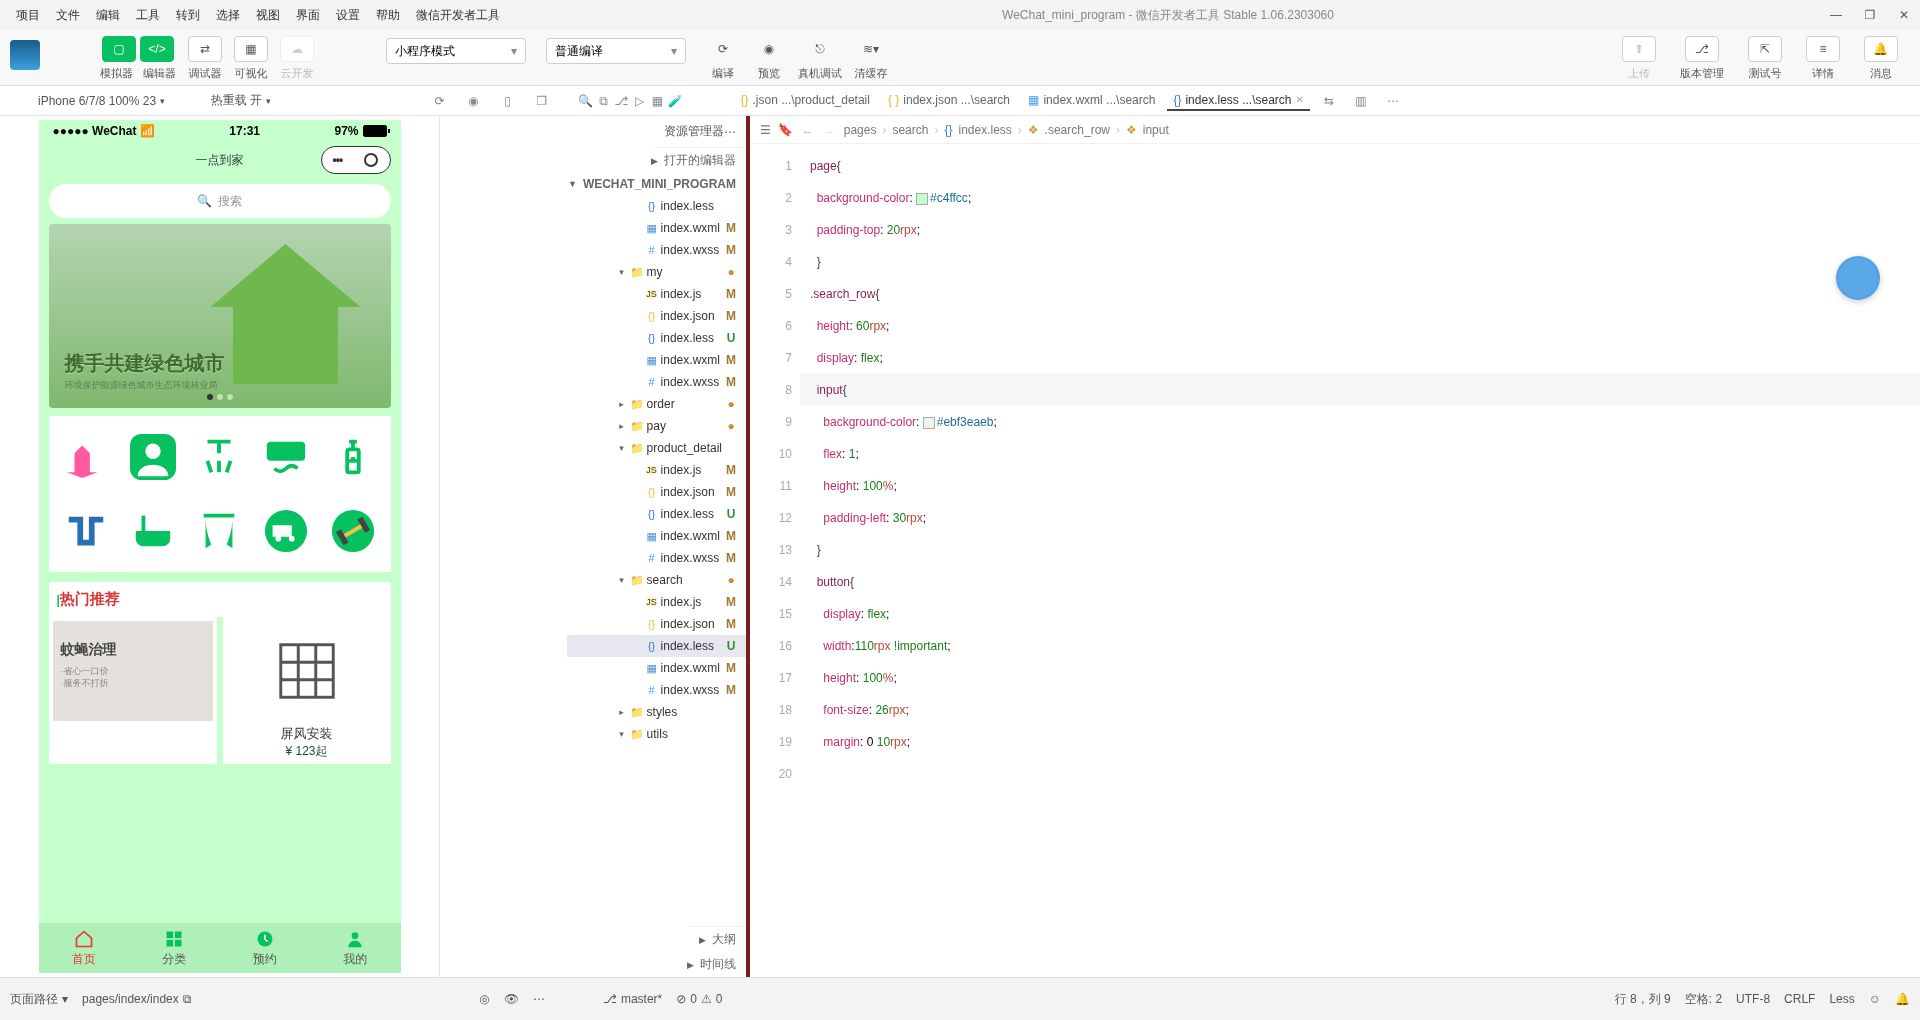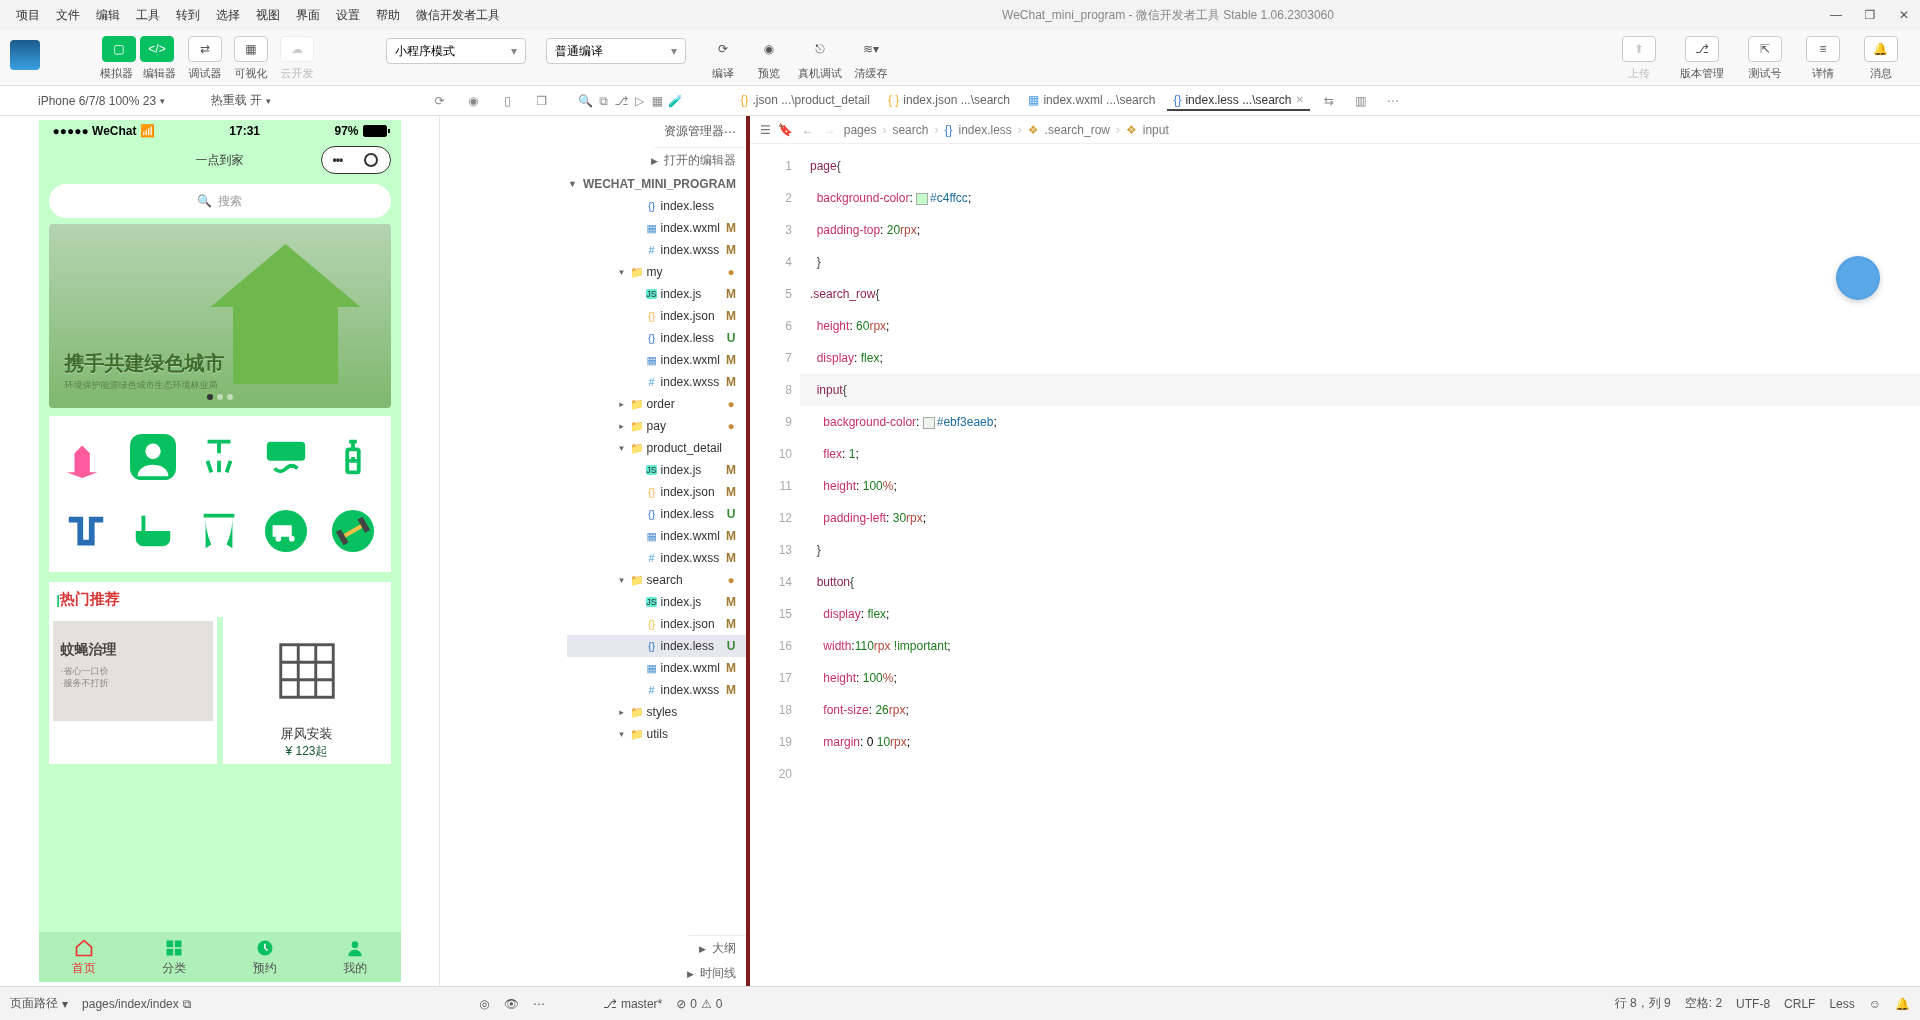--- a/index.html
+++ b/index.html
@@ -74,21 +74,21 @@
 .node.sel{background:#e7e7ef;}
 .node .sp{display:inline-block;}
 .node .tri{width:14px;text-align:center;font-size:9px;color:#666;}
 .node .ic{width:18px;text-align:center;font-size:11px;}
 .node .nm{flex:1;color:#333;}
 .node .st{width:18px;text-align:center;font-weight:bold;}
 .st.M{color:#a07930;}
 .st.U{color:#3a8a3a;}
 .st.dot{color:#c88f3a;}
 .ic-folder{color:#888;}
-.ic-js{background:#5eead4;color:#333;font-size:9px;border-radius:2px;width:14px;height:14px;line-height:14px;}
+.ic-js{background:#fef9c3;color:#333;font-size:9px;border-radius:2px;width:14px;height:14px;line-height:14px;}
 .ic-json{color:#f5c04a;}
 .ic-less{color:#3a7bd5;}
 .ic-wxml{color:#5192d0;}
 .ic-wxss{color:#4a9de8;}
 .outline{border-top:1px solid #eee;}
 .editor{flex:1;display:flex;flex-direction:column;background:#fff;min-width:0;}
 .breadcrumb{height:28px;display:flex;align-items:center;padding:0 10px;gap:8px;color:#777;font-size:12px;border-bottom:1px solid #f0f0f0;}
 .breadcrumb .nav{display:flex;gap:10px;color:#aaa;}
 .breadcrumb .crumb{display:flex;gap:6px;align-items:flex-end;}
 .breadcrumb .sep{color:#ccc;}
@@ -100,21 +100,21 @@
 .lines .ln{height:32px;white-space:pre;padding-left:10px;}
 .lines .ln.hl{background:#f6f6f6;}
 .kw{color:#8a2352;}
 .prop{color:#c62f6b;}
 .val{color:#1a7b1a;}
 .num{color:#1a7b1a;}
 .unit{color:#b5483b;}
 .punc{color:#444;}
 .hex{color:#1a6aa3;}
 .swatch{display:inline-block;width:12px;height:12px;border:1px solid #aaa;vertical-align:middle;margin-right:2px;}
-.statusline{height:34px;background:#f3f3f3;border-top:1px solid #ddd;display:flex;align-items:center;padding:16px 10px;font-size:11px;color:#555;gap:14px;}
+.statusline{height:43px;background:#f3f3f3;border-top:1px solid #ddd;display:flex;align-items:center;padding:16px 10px;font-size:11px;color:#555;gap:14px;}
 .statusline .spacer{flex:1;}
 .statusline .seg{display:flex;align-items:center;gap:4px;}
 </style>
 </head>
 <body>
 
 <div class="menubar">
   <span class="menu-item">项目</span>
   <span class="menu-item">文件</span>
   <span class="menu-item">编辑</span>

